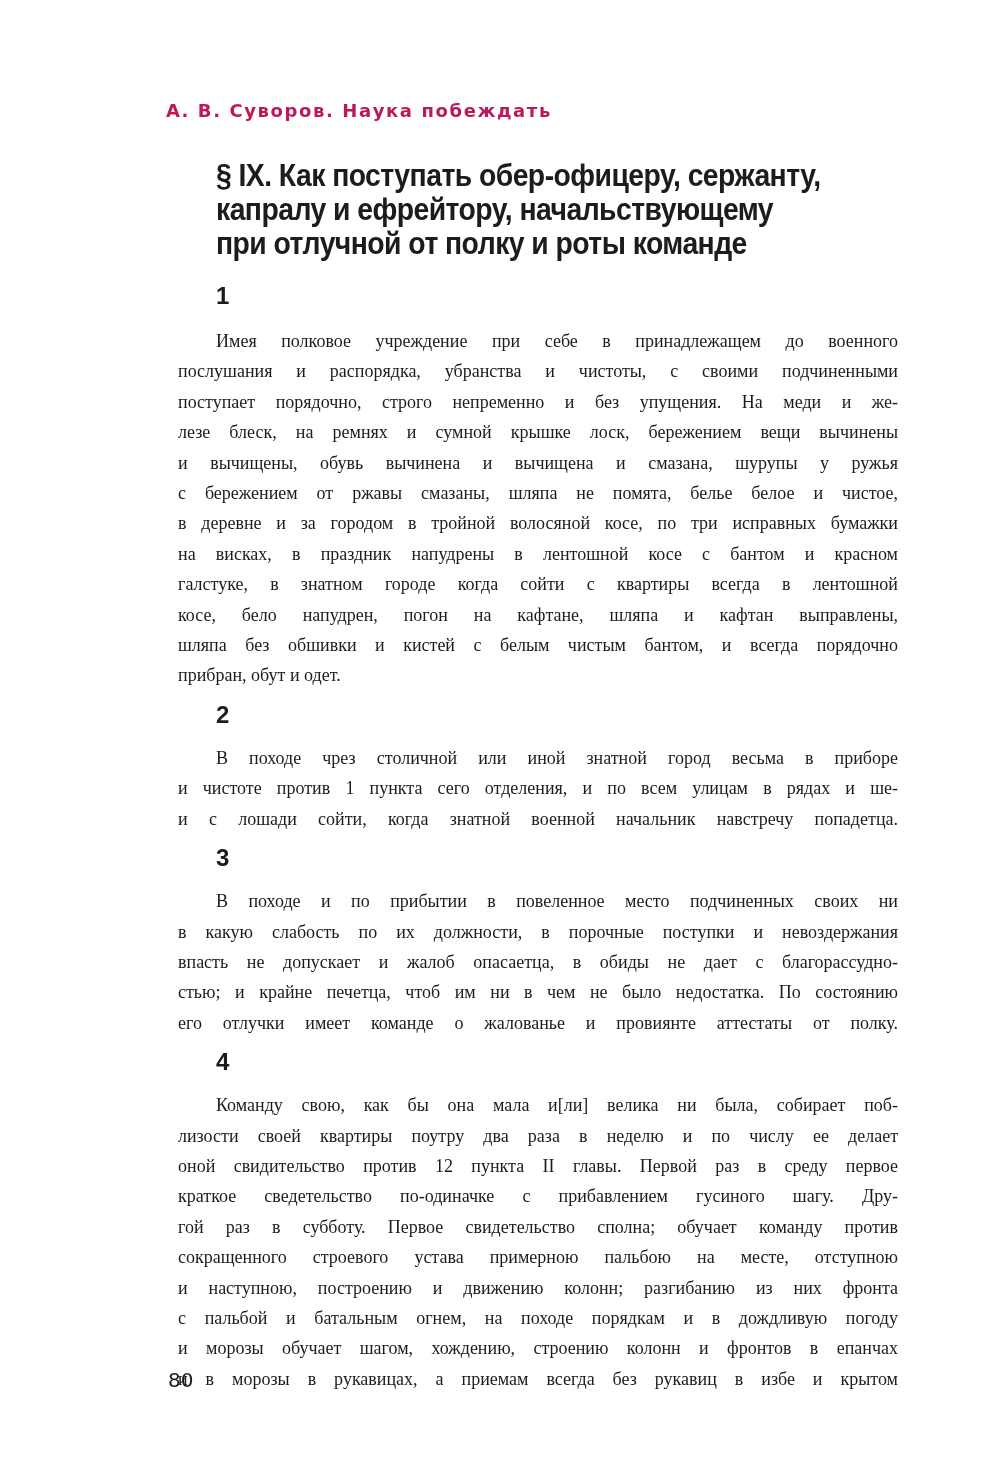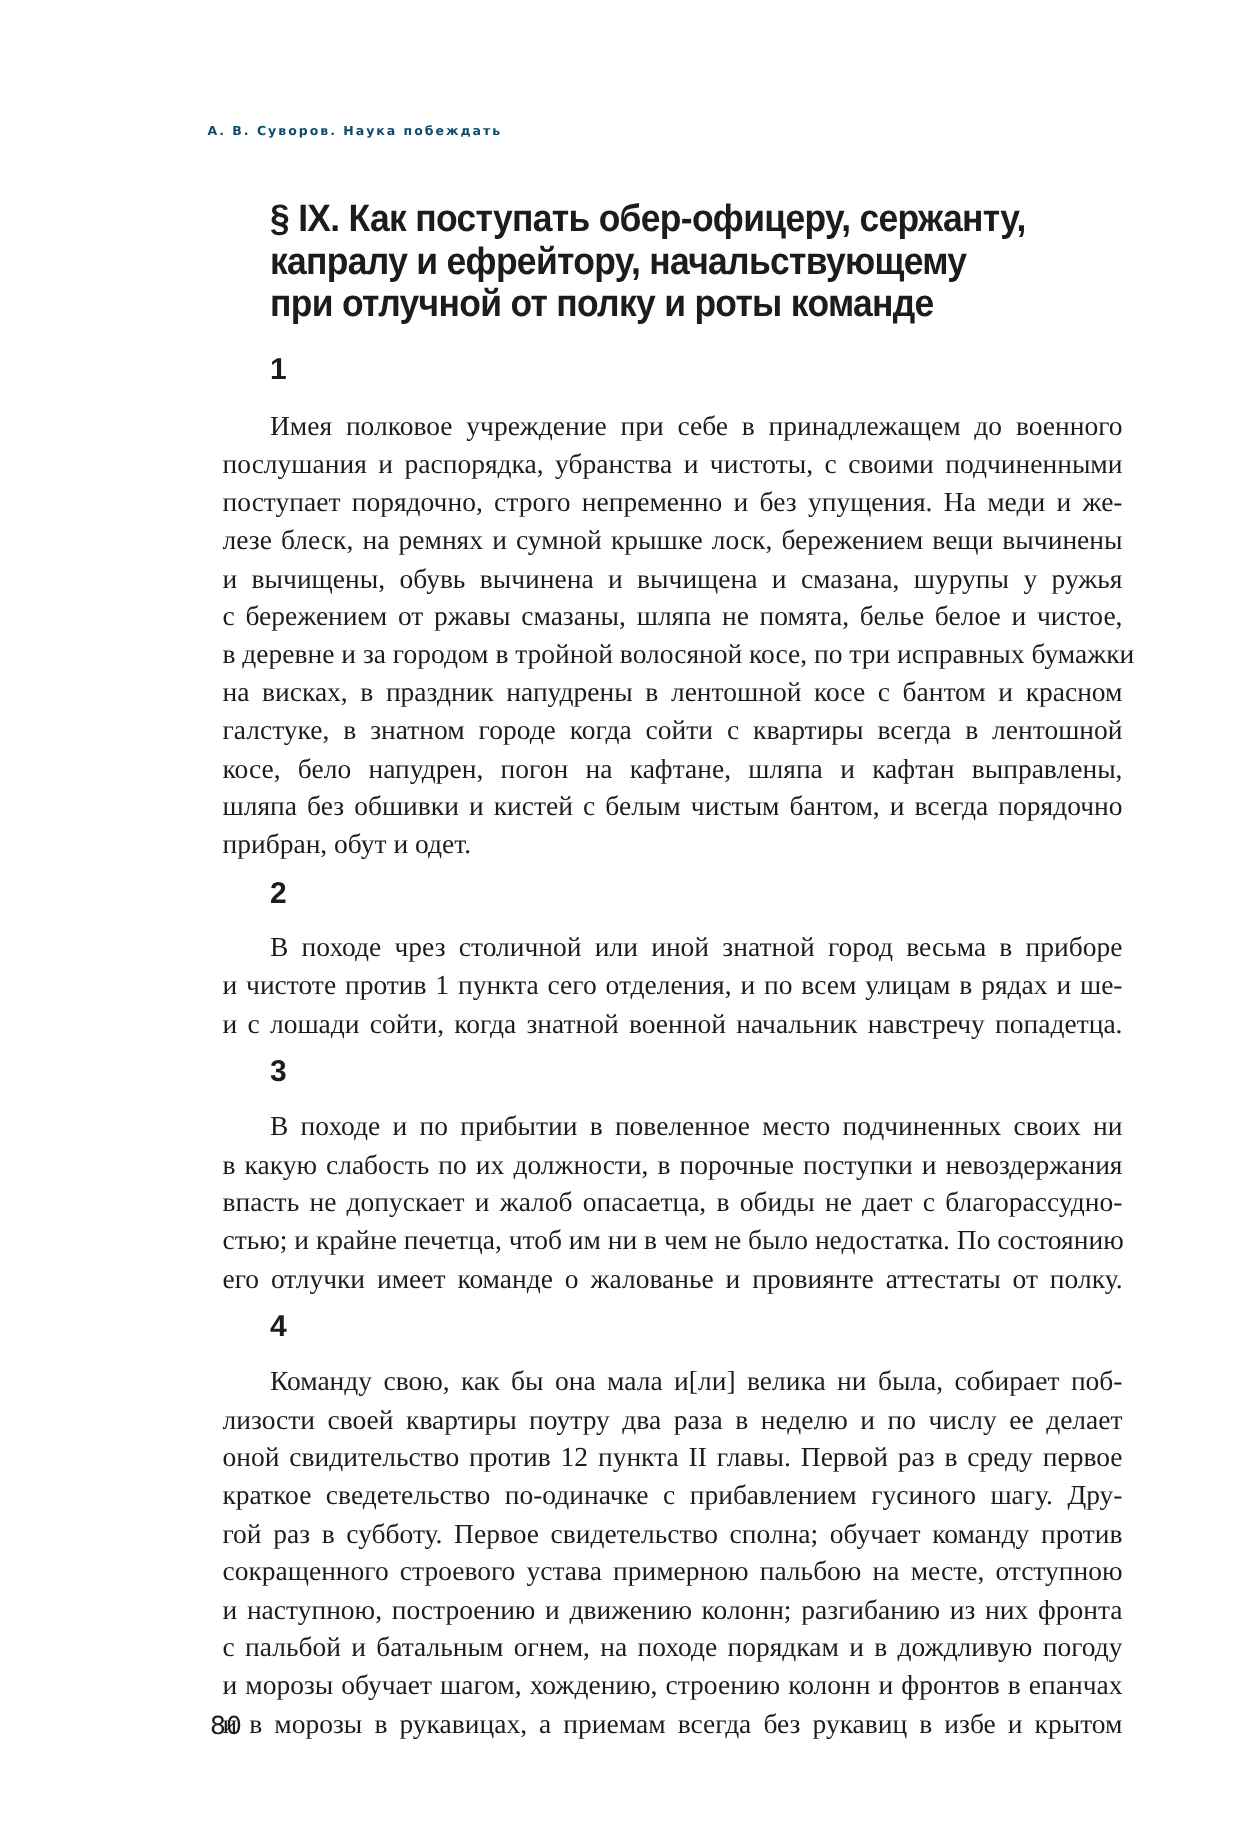--- a/index.html
+++ b/index.html
@@ -12,24 +12,24 @@
       height: 1467px;
       position: relative;
       overflow: hidden;
       color: #1c1c1c;
     }
     .running-head {
       position: absolute;
       left: 166px;
       top: 100px;
       font-family: "DejaVu Sans", sans-serif;
-      font-size: 10px;
+      font-size: 18px;
       font-weight: bold;
       letter-spacing: 1.6px;
-      color: #0c4a6e;
+      color: #be185d;
     }
     .content {
       position: absolute;
       left: 178px;
       top: 158px;
       width: 720px;
     }
     .section-title {
       font-family: "Liberation Sans", sans-serif;
       font-weight: bold;
@@ -47,21 +47,21 @@
       font-weight: bold;
       font-size: 24px;
       line-height: 28px;
       margin-left: 38px;
       color: #1c1c1c;
     }
     .pn1 { margin-top: 22px; margin-bottom: 16px; }
     .pn { margin-top: 10px; margin-bottom: 14px; }
     .para {
       font-family: "Liberation Serif", serif;
-      font-size: 22px;
+      font-size: 18px;
       line-height: 30.4px;
       text-align: justify;
       text-align-last: left;
       hyphens: manual;
       margin: 0;
       color: #1c1c1c;
     }
     .para .line {
       display: block;
       text-align: justify;

